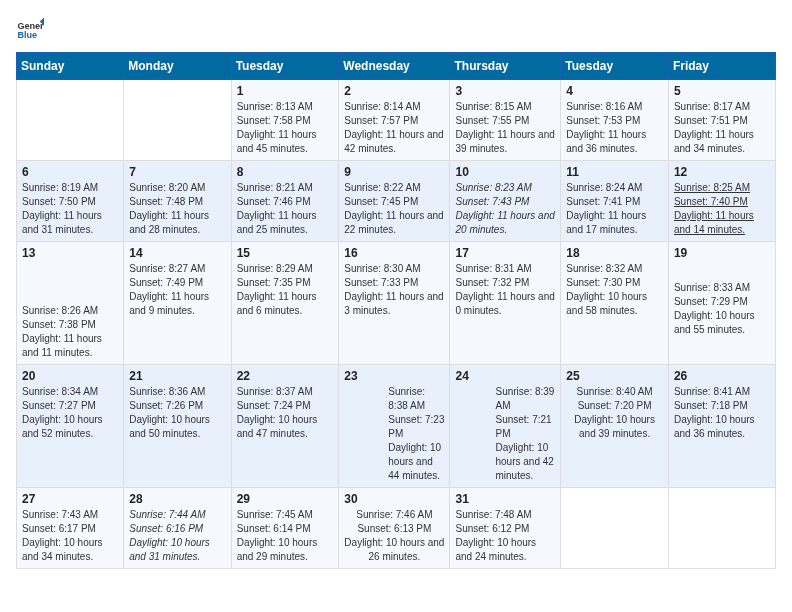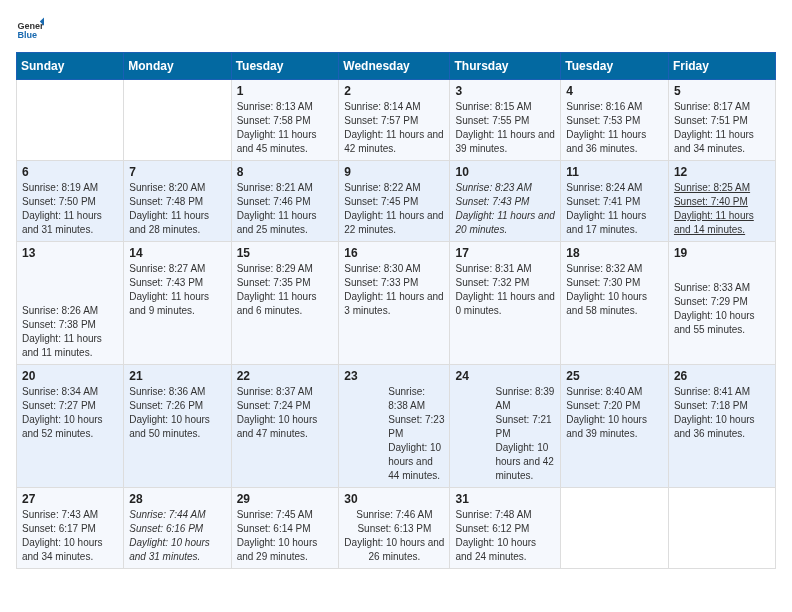--- a/index.html
+++ b/index.html
@@ -193,21 +193,21 @@
       <tr>
         <td>
           <div class="day-number">13</div>
           <div class="day-info" style="white-space: pre-line; margin-top: 44px;">Sunrise: 8:26 AM
 Sunset: 7:38 PM
 Daylight: 11 hours and 11 minutes.</div>
         </td>
         <td>
           <div class="day-number">14</div>
           <div class="day-info" style="white-space: pre-line;">Sunrise: 8:27 AM
-Sunset: 7:43 PM
+Sunset: 7:49 PM
 Daylight: 11 hours and 9 minutes.</div>
         </td>
         <td>
           <div class="day-number">15</div>
           <div class="day-info" style="white-space: pre-line;">Sunrise: 8:29 AM
 Sunset: 7:35 PM
 Daylight: 11 hours and 6 minutes.</div>
         </td>
         <td>
           <div class="day-number">16</div>
@@ -260,21 +260,21 @@
 Daylight: 10 hours and 44 minutes.</div>
         </td>
         <td>
           <div class="day-number">24</div>
           <div class="day-info" style="white-space: pre-line; margin-left: 40px;">Sunrise: 8:39 AM
 Sunset: 7:21 PM
 Daylight: 10 hours and 42 minutes.</div>
         </td>
         <td>
           <div class="day-number">25</div>
-          <div class="day-info" style="white-space: pre-line;">Sunrise: 8:40 AM
+          <div class="day-info" style="white-space: pre-line; text-align: center;">Sunrise: 8:40 AM
 Sunset: 7:20 PM
 Daylight: 10 hours and 39 minutes.</div>
         </td>
         <td>
           <div class="day-number">26</div>
           <div class="day-info" style="white-space: pre-line;">Sunrise: 8:41 AM
 Sunset: 7:18 PM
 Daylight: 10 hours and 36 minutes.</div>
         </td>
       </tr>

